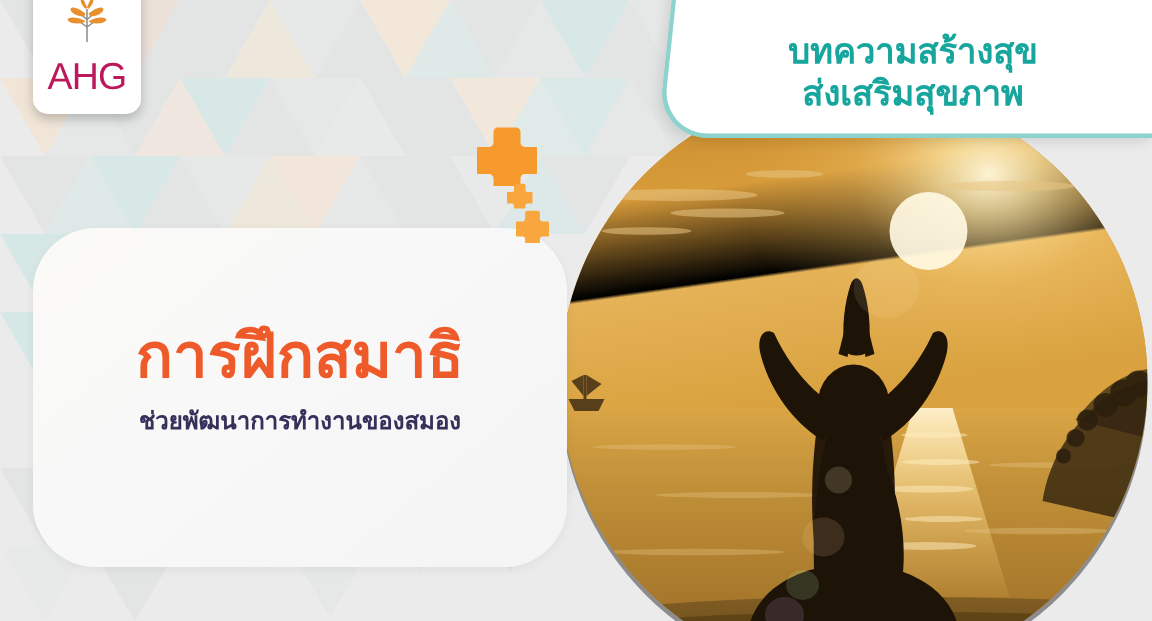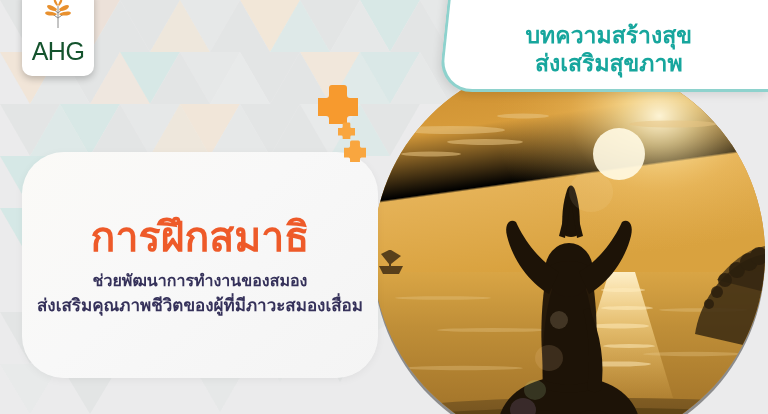--- a/index.html
+++ b/index.html
@@ -63,21 +63,21 @@
     align-items: center;
     justify-content: flex-end;
     padding-bottom: 12px;
     box-sizing: border-box;
   }
   #logo-mark { width: 40px; height: 30px; display:block; }
   #logo-text {
     font-family: "Liberation Sans", sans-serif;
     font-size: 25px;
     letter-spacing: -0.5px;
-    color: #14532d;
+    color: #be185d;
     line-height: 1;
     margin-top: 11px;
     font-weight: 400;
   }
 
   
   #tag-banner {
     position: absolute;
     right: 0;
     top: -26px;
@@ -389,21 +389,20 @@
   <svg class="cross" id="cross-small" viewBox="0 0 40 40">
     <path d="M14,1 h12 a3,3 0 0 1 3,3 v7 a3,3 0 0 0 3,3 h7 a3,3 0 0 1 3,3 v12
              a3,3 0 0 1 -3,3 h-7 a3,3 0 0 0 -3,3 v7 a3,3 0 0 1 -3,3 h-12
              a3,3 0 0 1 -3,-3 v-7 a3,3 0 0 0 -3,-3 h-7 a3,3 0 0 1 -3,-3 v-12
              a3,3 0 0 1 3,-3 h7 a3,3 0 0 0 3,-3 v-7 a3,3 0 0 1 3,-3 z" fill="#f9a63f"></path>
   </svg>
 
   <div id="text-card">
     <div id="headline">การฝึกสมาธิ</div>
     <div id="sub-1">ช่วยพัฒนาการทำงานของสมอง</div>
-    <div id="sub-2">ส่งเสริมคุณภาพชีวิตของผู้ที่มีภาวะสมองเสื่อม</div>
   </div>
 
   <div id="tag-banner">
     <div id="tag-inner">
       <div class="tag-line">บทความสร้างสุข</div>
       <div class="tag-line">ส่งเสริมสุขภาพ</div>
     </div>
   </div>
 
   <div id="logo-card">

